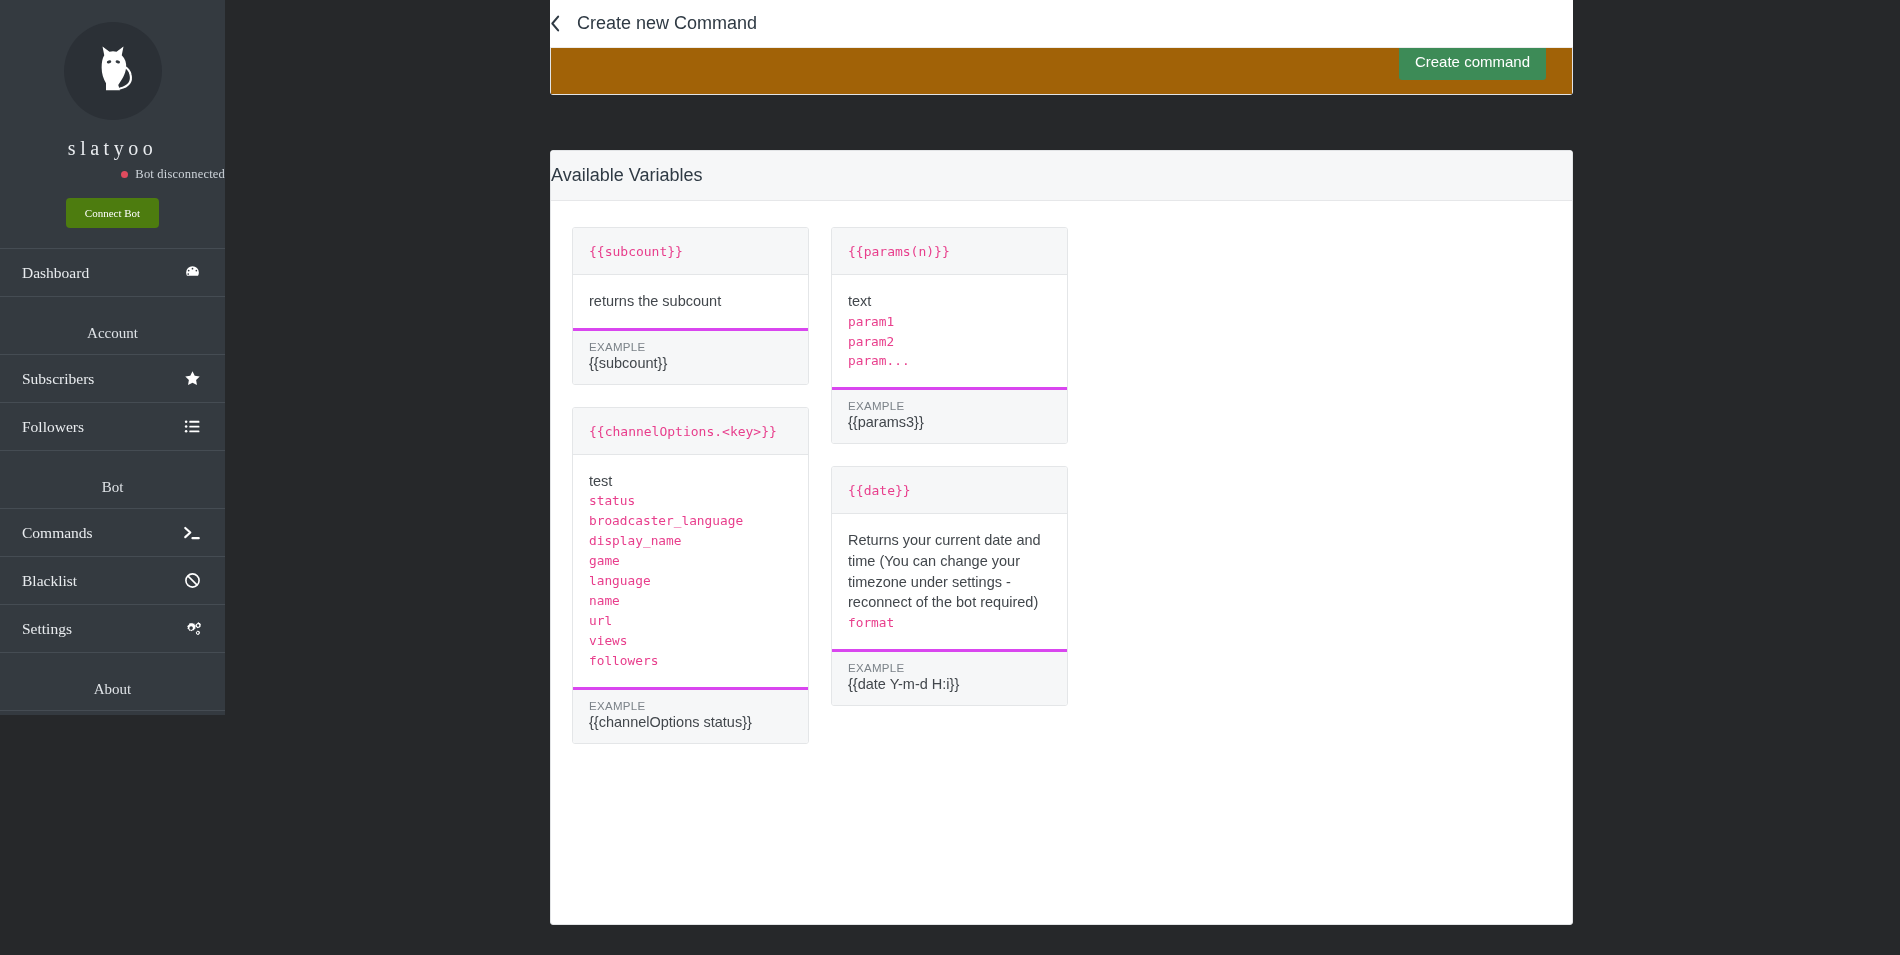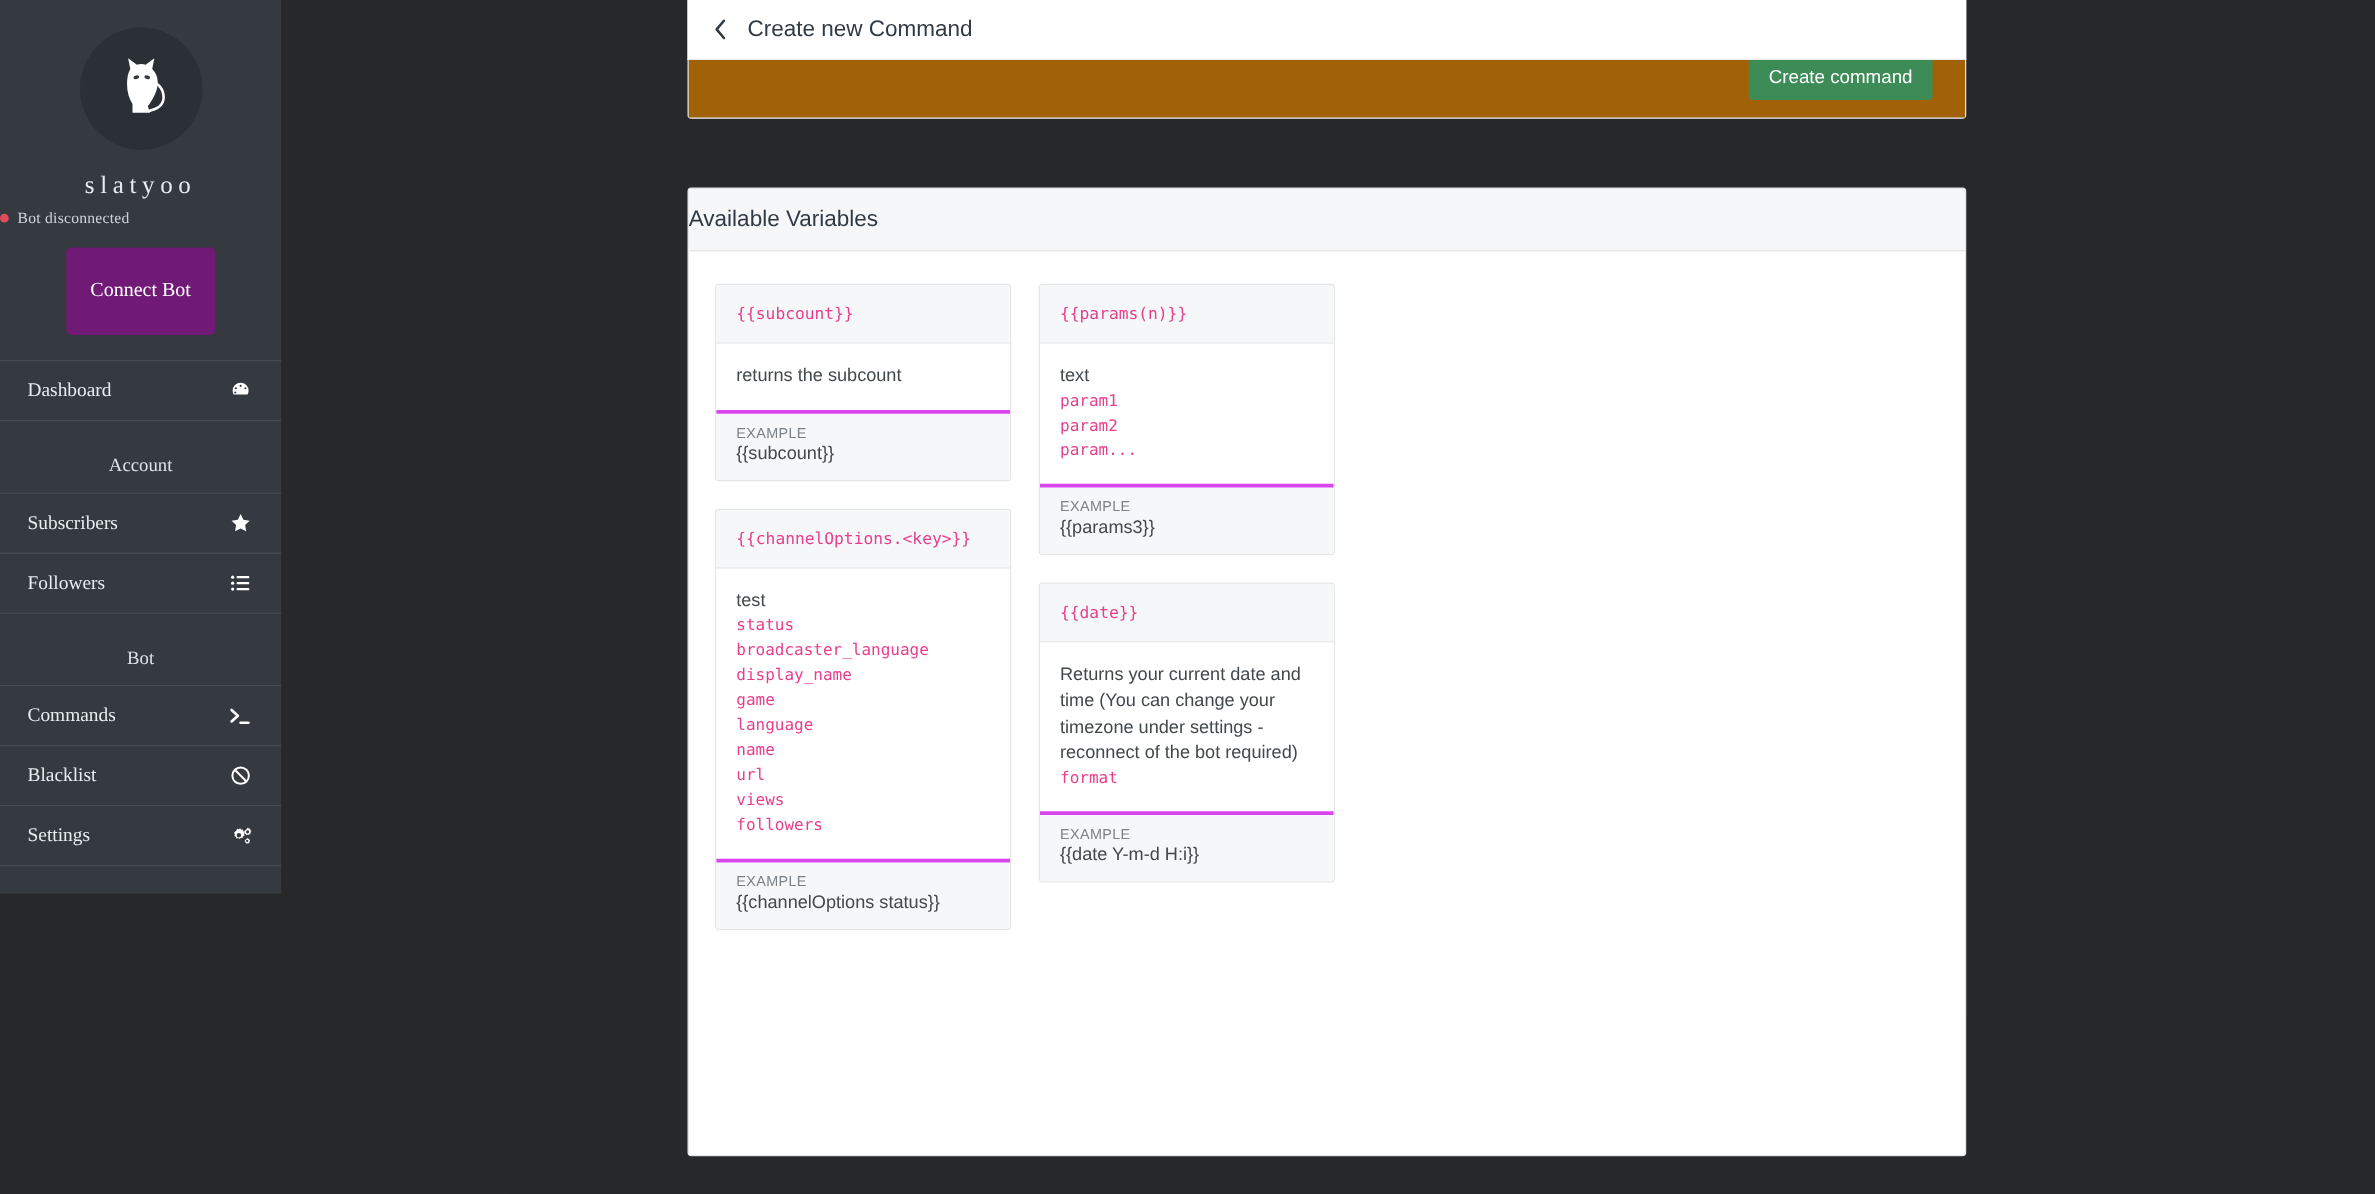--- a/index.html
+++ b/index.html
@@ -47,40 +47,40 @@
     letter-spacing: 4.5px;
     font-weight: 400;
   }
 
   .bot-status {
     margin-top: 7px;
     color: #ced4da;
     font-size: 12.5px;
     display: flex;
     align-items: center;
-    justify-content: flex-start;
+    justify-content: flex-end;
     gap: 7px;
     letter-spacing: .2px;
   }
   .status-dot {
     width: 7px; height: 7px;
     border-radius: 50%;
     background: #e04b5e;
     display: inline-block;
   }
 
   .connect-btn {
     margin: 16px auto 0 auto;
     display: block;
-    background: #701a75;
+    background: #4d7c0f;
     color: #fff;
     border: none;
     border-radius: 4px;
-    padding: 26px 19px;
-    font-size: 16px;
+    padding: 9px 19px;
+    font-size: 11px;
     font-family: inherit;
     cursor: pointer;
   }
 
   .nav-sep {
     height: 1px;
     background: #454c53;
     margin: 0;
   }
 
@@ -162,21 +162,20 @@
   
   #page-header {
     position: absolute;
     left: 325px;
     top: 0;
     width: 1023px;
     height: 48px;
     background: #fff;
     display: flex;
     align-items: center;
-    padding-left: 21px;
     gap: 16px;
     z-index: 10;
     border-bottom: 1px solid #ececec;
   }
   .back-chevron {
     display: flex;
     align-items: center;
     cursor: pointer;
     color: #2f3a44;
   }

